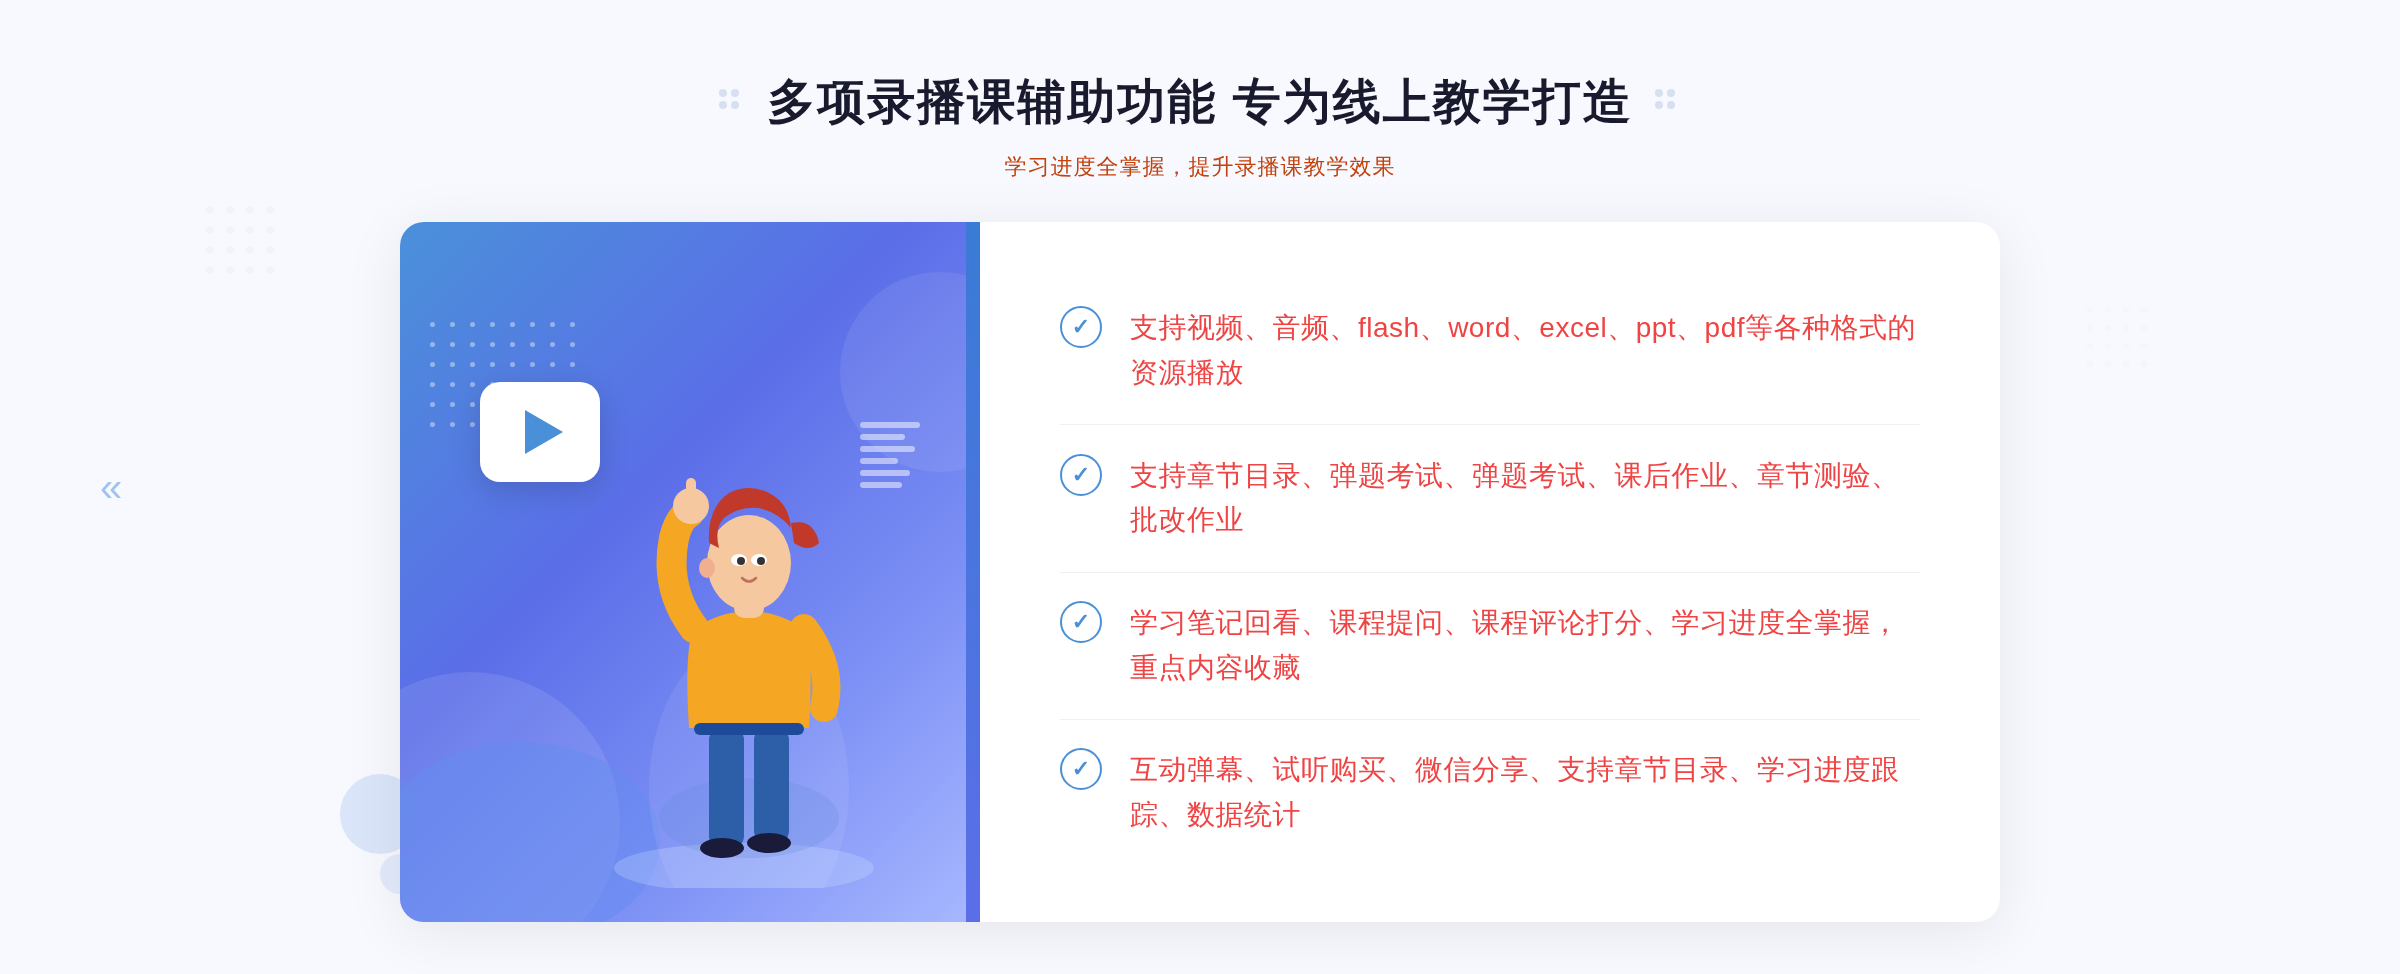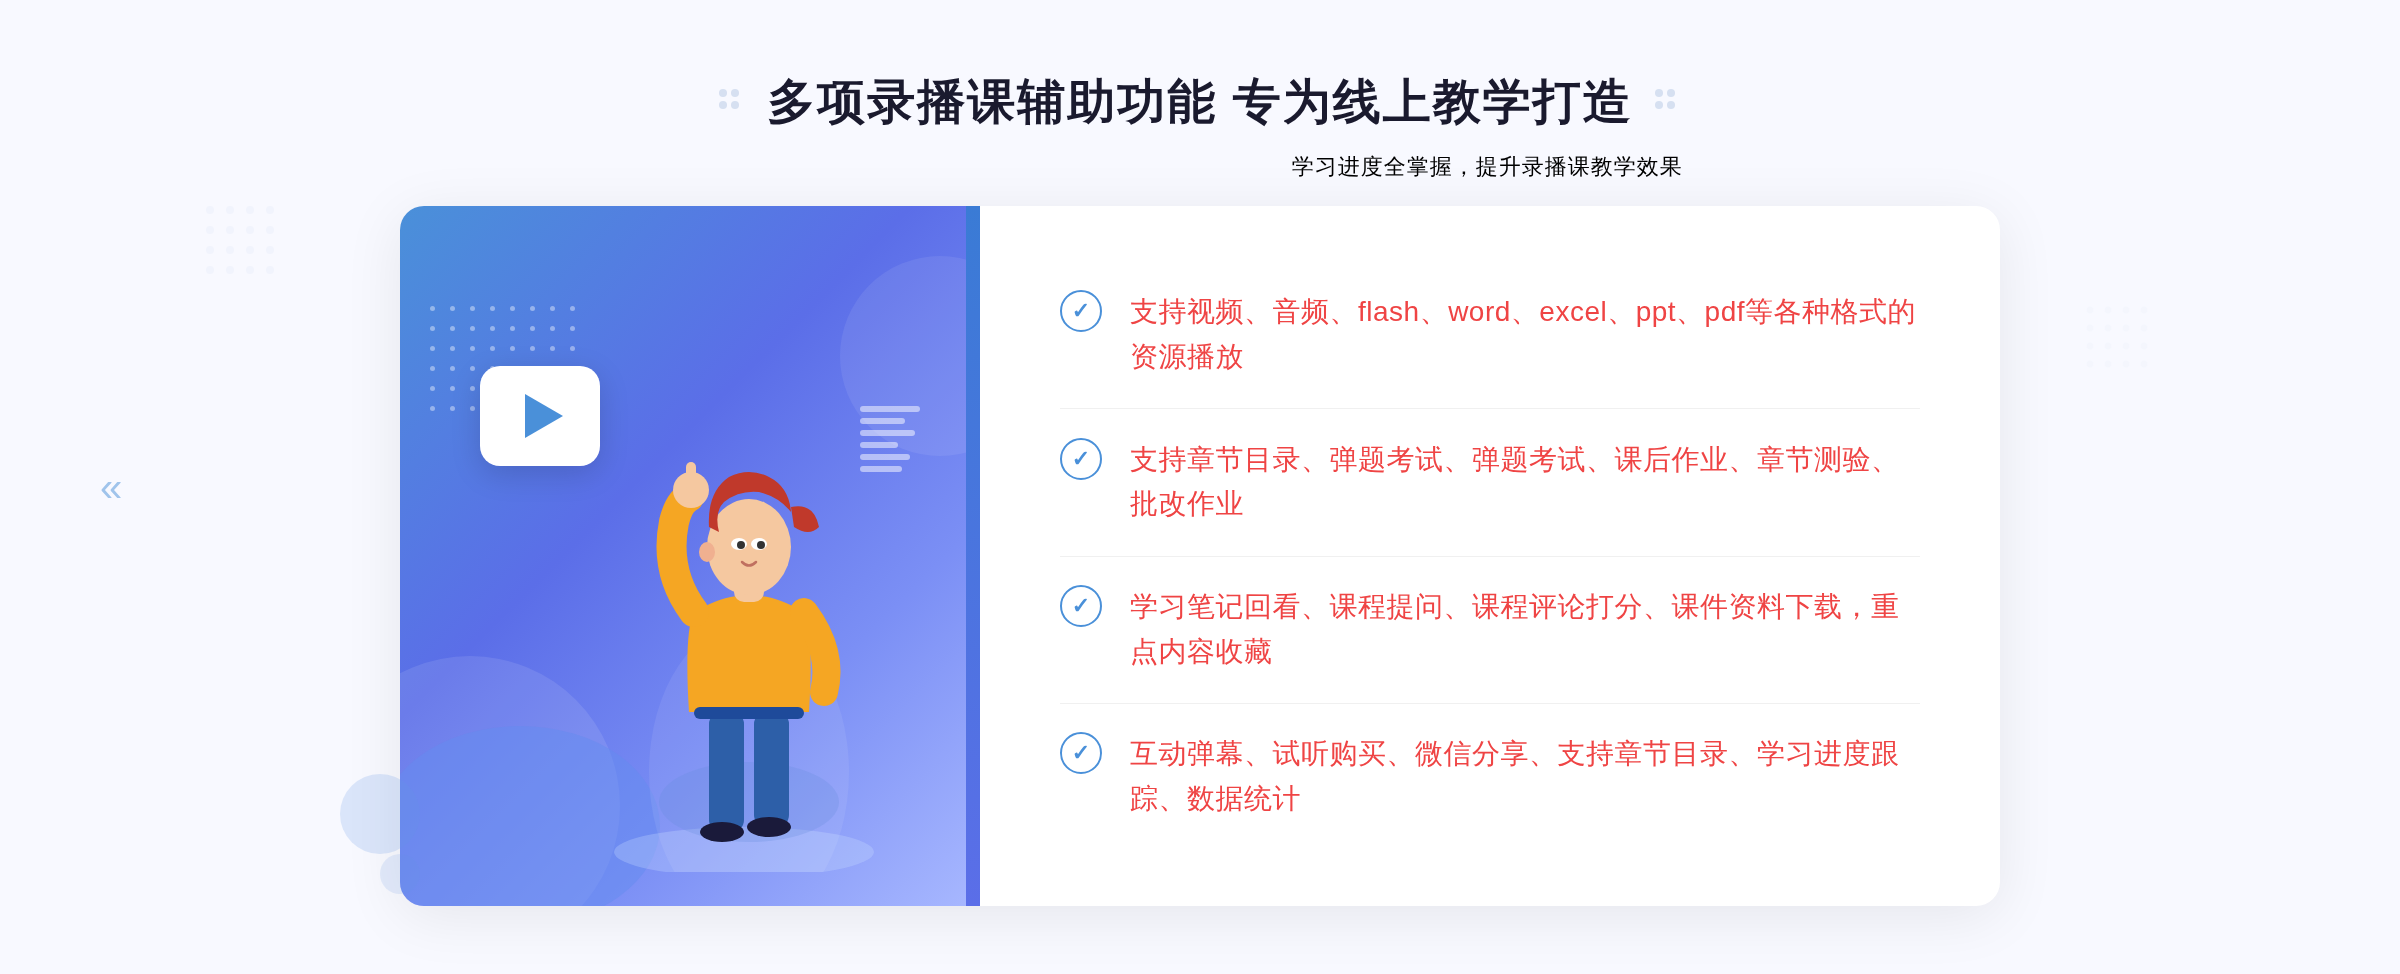--- a/index.html
+++ b/index.html
@@ -41,23 +41,23 @@
       position: absolute;
       right: 240px;
       top: 300px;
       width: 80px;
       height: 80px;
       opacity: 0.2;
     }
 
     
     .header-section {
-      text-align: right;
+      text-align: center;
       padding-top: 70px;
-      padding-bottom: 24px;
+      padding-bottom: 40px;
       position: relative;
     }
 
     .title-row {
       display: flex;
       align-items: center;
       justify-content: center;
       gap: 20px;
       margin-bottom: 18px;
     }
@@ -70,21 +70,21 @@
 
     .main-title {
       font-size: 48px;
       font-weight: 600;
       color: #1a1a2e;
       letter-spacing: 2px;
     }
 
     .subtitle {
       font-size: 22px;
-      color: #000000;
+      color: #c2410c;
       letter-spacing: 1px;
     }
 
     
     .content-card {
       display: flex;
       width: 1600px;
       min-height: 700px;
       background: white;
       border-radius: 24px;
@@ -511,21 +511,21 @@
         </div>
         <span class="feature-text">支持章节目录、弹题考试、弹题考试、课后作业、章节测验、批改作业</span>
       </div>
 
       <div class="feature-divider"></div>
 
       <div class="feature-item">
         <div class="check-circle">
           <span class="check-mark">✓</span>
         </div>
-        <span class="feature-text">学习笔记回看、课程提问、课程评论打分、课件资料下载，重点内容收藏</span>
+        <span class="feature-text">学习笔记回看、课程提问、课程评论打分、学习进度全掌握，重点内容收藏</span>
       </div>
 
       <div class="feature-divider"></div>
 
       <div class="feature-item">
         <div class="check-circle">
           <span class="check-mark">✓</span>
         </div>
         <span class="feature-text">互动弹幕、试听购买、微信分享、支持章节目录、学习进度跟踪、数据统计</span>
       </div>

